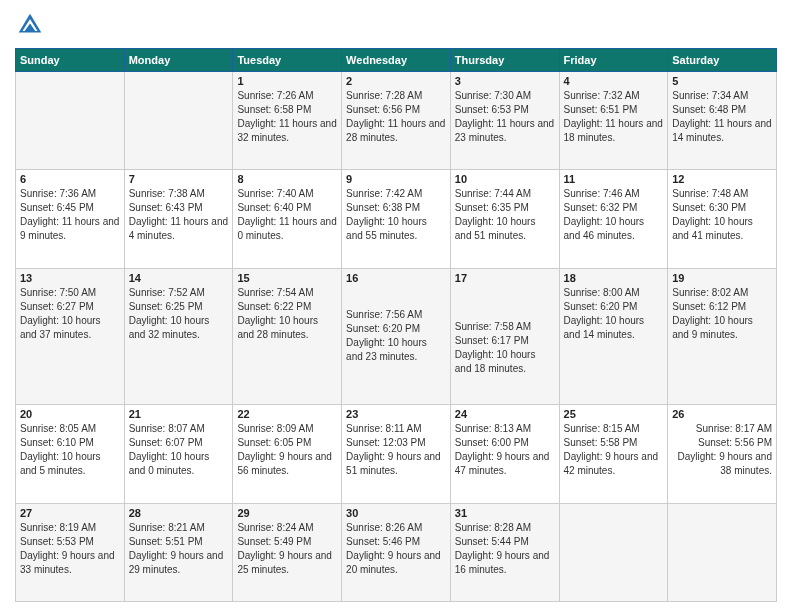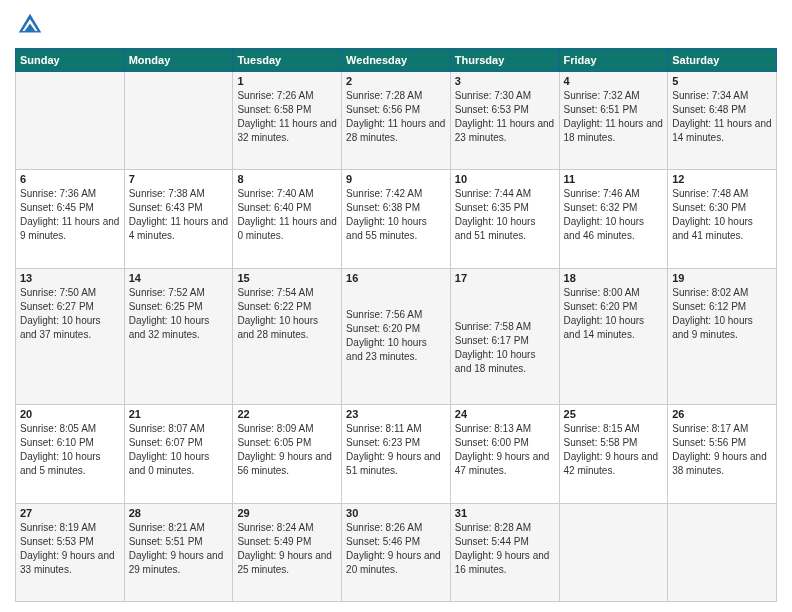--- a/index.html
+++ b/index.html
@@ -276,38 +276,38 @@
           </td>
           <td>
             <span class="day-num">22</span>
             <div class="day-info" style="white-space: pre-line;">Sunrise: 8:09 AM
 Sunset: 6:05 PM
 Daylight: 9 hours and 56 minutes.</div>
           </td>
           <td>
             <span class="day-num">23</span>
             <div class="day-info" style="white-space: pre-line;">Sunrise: 8:11 AM
-Sunset: 6:23 PM
+Sunset: 12:03 PM
 Daylight: 9 hours and 51 minutes.</div>
           </td>
           <td>
             <span class="day-num">24</span>
             <div class="day-info" style="white-space: pre-line;">Sunrise: 8:13 AM
 Sunset: 6:00 PM
 Daylight: 9 hours and 47 minutes.</div>
           </td>
           <td>
             <span class="day-num">25</span>
             <div class="day-info" style="white-space: pre-line;">Sunrise: 8:15 AM
 Sunset: 5:58 PM
 Daylight: 9 hours and 42 minutes.</div>
           </td>
           <td>
             <span class="day-num">26</span>
-            <div class="day-info" style="white-space: pre-line;">Sunrise: 8:17 AM
+            <div class="day-info" style="white-space: pre-line; text-align: right;">Sunrise: 8:17 AM
 Sunset: 5:56 PM
 Daylight: 9 hours and 38 minutes.</div>
           </td>
         </tr>
         <tr>
           <td>
             <span class="day-num">27</span>
             <div class="day-info" style="white-space: pre-line;">Sunrise: 8:19 AM
 Sunset: 5:53 PM
 Daylight: 9 hours and 33 minutes.</div>

